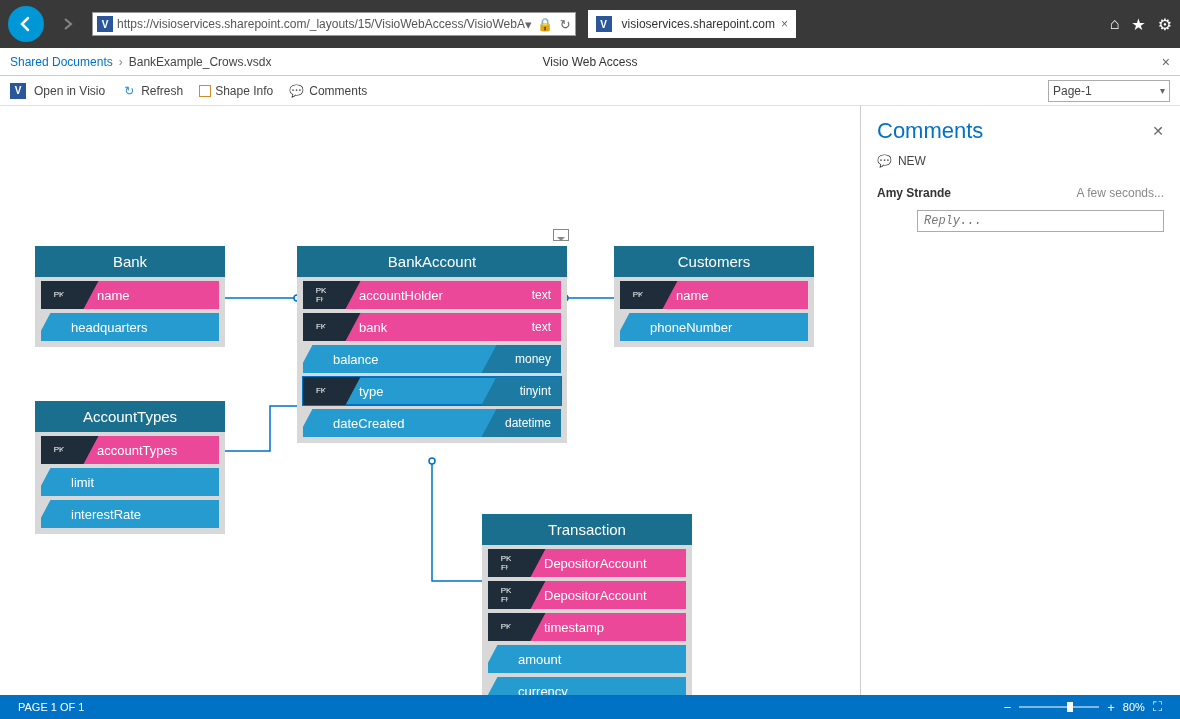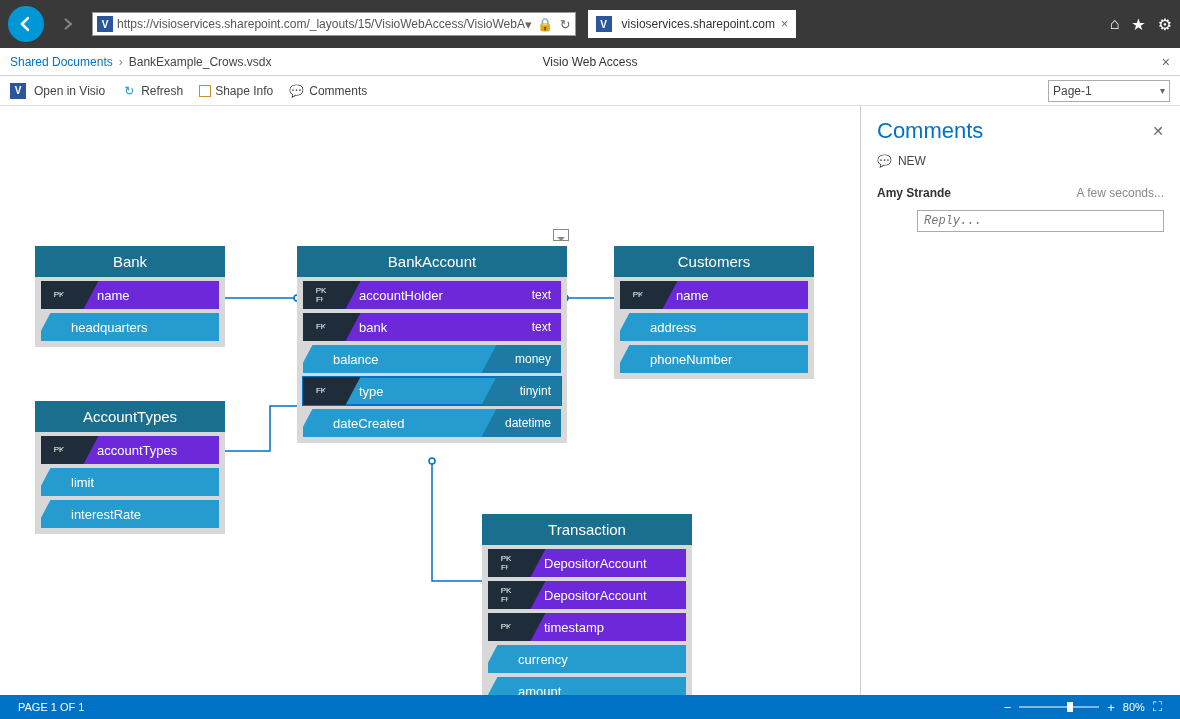--- a/index.html
+++ b/index.html
@@ -33,21 +33,21 @@
 .page-select::after { content:"▾"; color:#666; font-size:10px;}
 
 
 .main { flex:1; display:flex; overflow:hidden; position:relative; }
 .canvas { flex:1; position:relative; background:#fff; overflow:hidden; }
 
 
 .entity { position:absolute; background:#d8d8d8; padding:0 0 6px 0; }
 .entity-header { background:#1a6e8e; color:#fff; text-align:center; font-size:15px; font-weight:400; padding:7px 0; }
 .entity-row { margin:4px 6px 0 6px; height:28px; display:flex; align-items:center; position:relative; overflow:hidden;}
-.row-pk { background:#6d28d9; }
+.row-pk { background:#ec4899; }
 .row-norm { background:#269bd0; }
 .row-selected { outline:2px solid #0072c6; outline-offset:-1px; }
 .pk-box { position:absolute; left:0; top:0; bottom:0; width:36px; background:#1f2d3a; display:flex; flex-direction:column; align-items:center; justify-content:center; gap:1px;}
 .pk-box span { font-size:8px; color:#fff; line-height:1; }
 .pk-box::after { content:""; position:absolute; right:-14px; top:0; bottom:0; width:28px; background:inherit; transform:skewX(-28deg); }
 .row-label { color:#fff; font-size:13px; margin-left:56px; z-index:1;}
 .row-type { color:#fff; font-size:12px; margin-left:auto; margin-right:10px; z-index:1; position:relative;}
 .row-norm .row-type-box { position:absolute; right:0; top:0; bottom:0; width:58px; background:#1c7aa3; }
 .row-norm .row-type-box::before { content:""; position:absolute; left:-14px; top:0; bottom:0; width:28px; background:inherit; transform:skewX(-28deg);}
 .row-norm .left-skew { position:absolute; left:0; top:0; bottom:0; width:14px; background:#d8d8d8; }
@@ -224,24 +224,20 @@
       <div class="entity" style="left: 614px; top: 140px; width: 200px;">
         <div class="entity-header">Customers</div>
         <div class="entity-row row-pk">
           <div class="pk-box">
             <span>PK</span>
           </div>
           <span class="row-label">name</span>
         </div>
         <div class="entity-row row-norm">
           <div class="left-skew"></div>
-          <span class="row-label">address</span>
-        </div>
-        <div class="entity-row row-norm">
-          <div class="left-skew"></div>
           <span class="row-label">phoneNumber</span>
         </div>
       </div>
       <div class="entity" style="left: 35px; top: 295px; width: 190px;">
         <div class="entity-header">AccountTypes</div>
         <div class="entity-row row-pk">
           <div class="pk-box">
             <span>PK</span>
           </div>
           <span class="row-label">accountTypes</span>
@@ -272,25 +268,25 @@
           <span class="row-label">DepositorAccount</span>
         </div>
         <div class="entity-row row-pk">
           <div class="pk-box">
             <span>PK</span>
           </div>
           <span class="row-label">timestamp</span>
         </div>
         <div class="entity-row row-norm">
           <div class="left-skew"></div>
+          <span class="row-label">amount</span>
+        </div>
+        <div class="entity-row row-norm">
+          <div class="left-skew"></div>
           <span class="row-label">currency</span>
-        </div>
-        <div class="entity-row row-norm">
-          <div class="left-skew"></div>
-          <span class="row-label">amount</span>
         </div>
       </div>
     </div>
 
   <div class="comments-panel">
     <div class="cp-header">
       <span class="cp-title">Comments</span>
       <span class="cp-close">✕</span>
     </div>
     <div class="cp-new">

